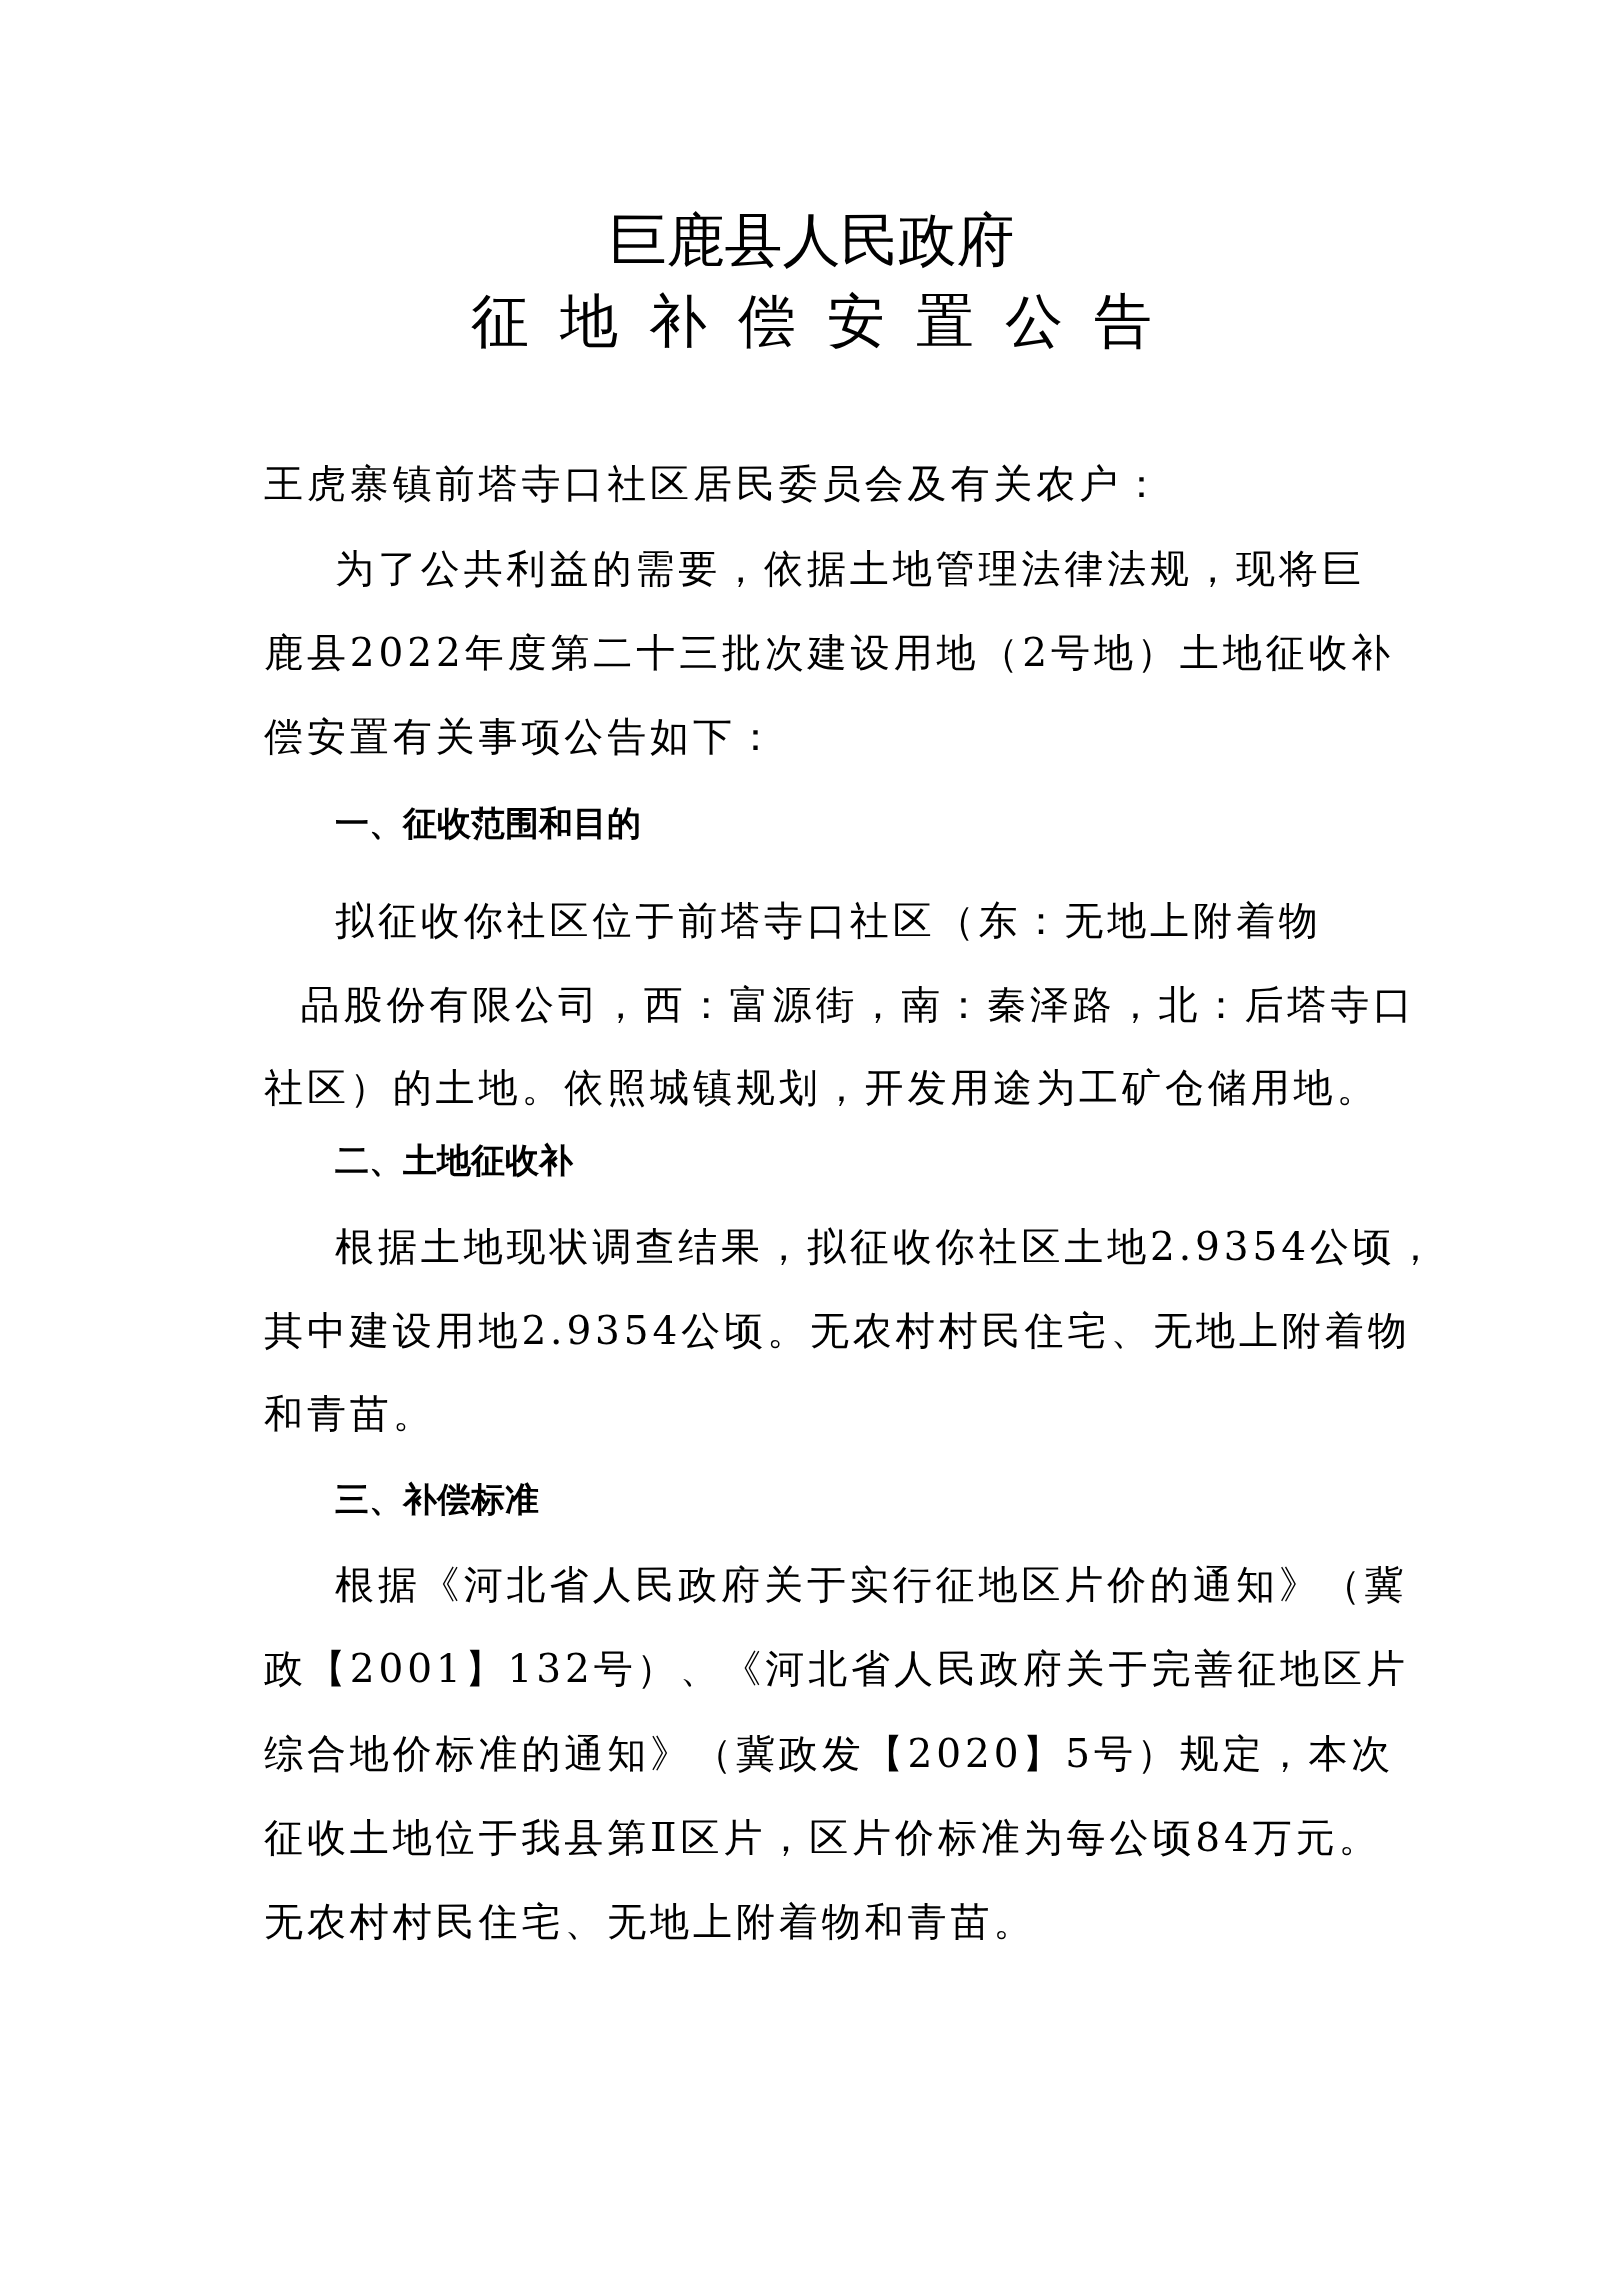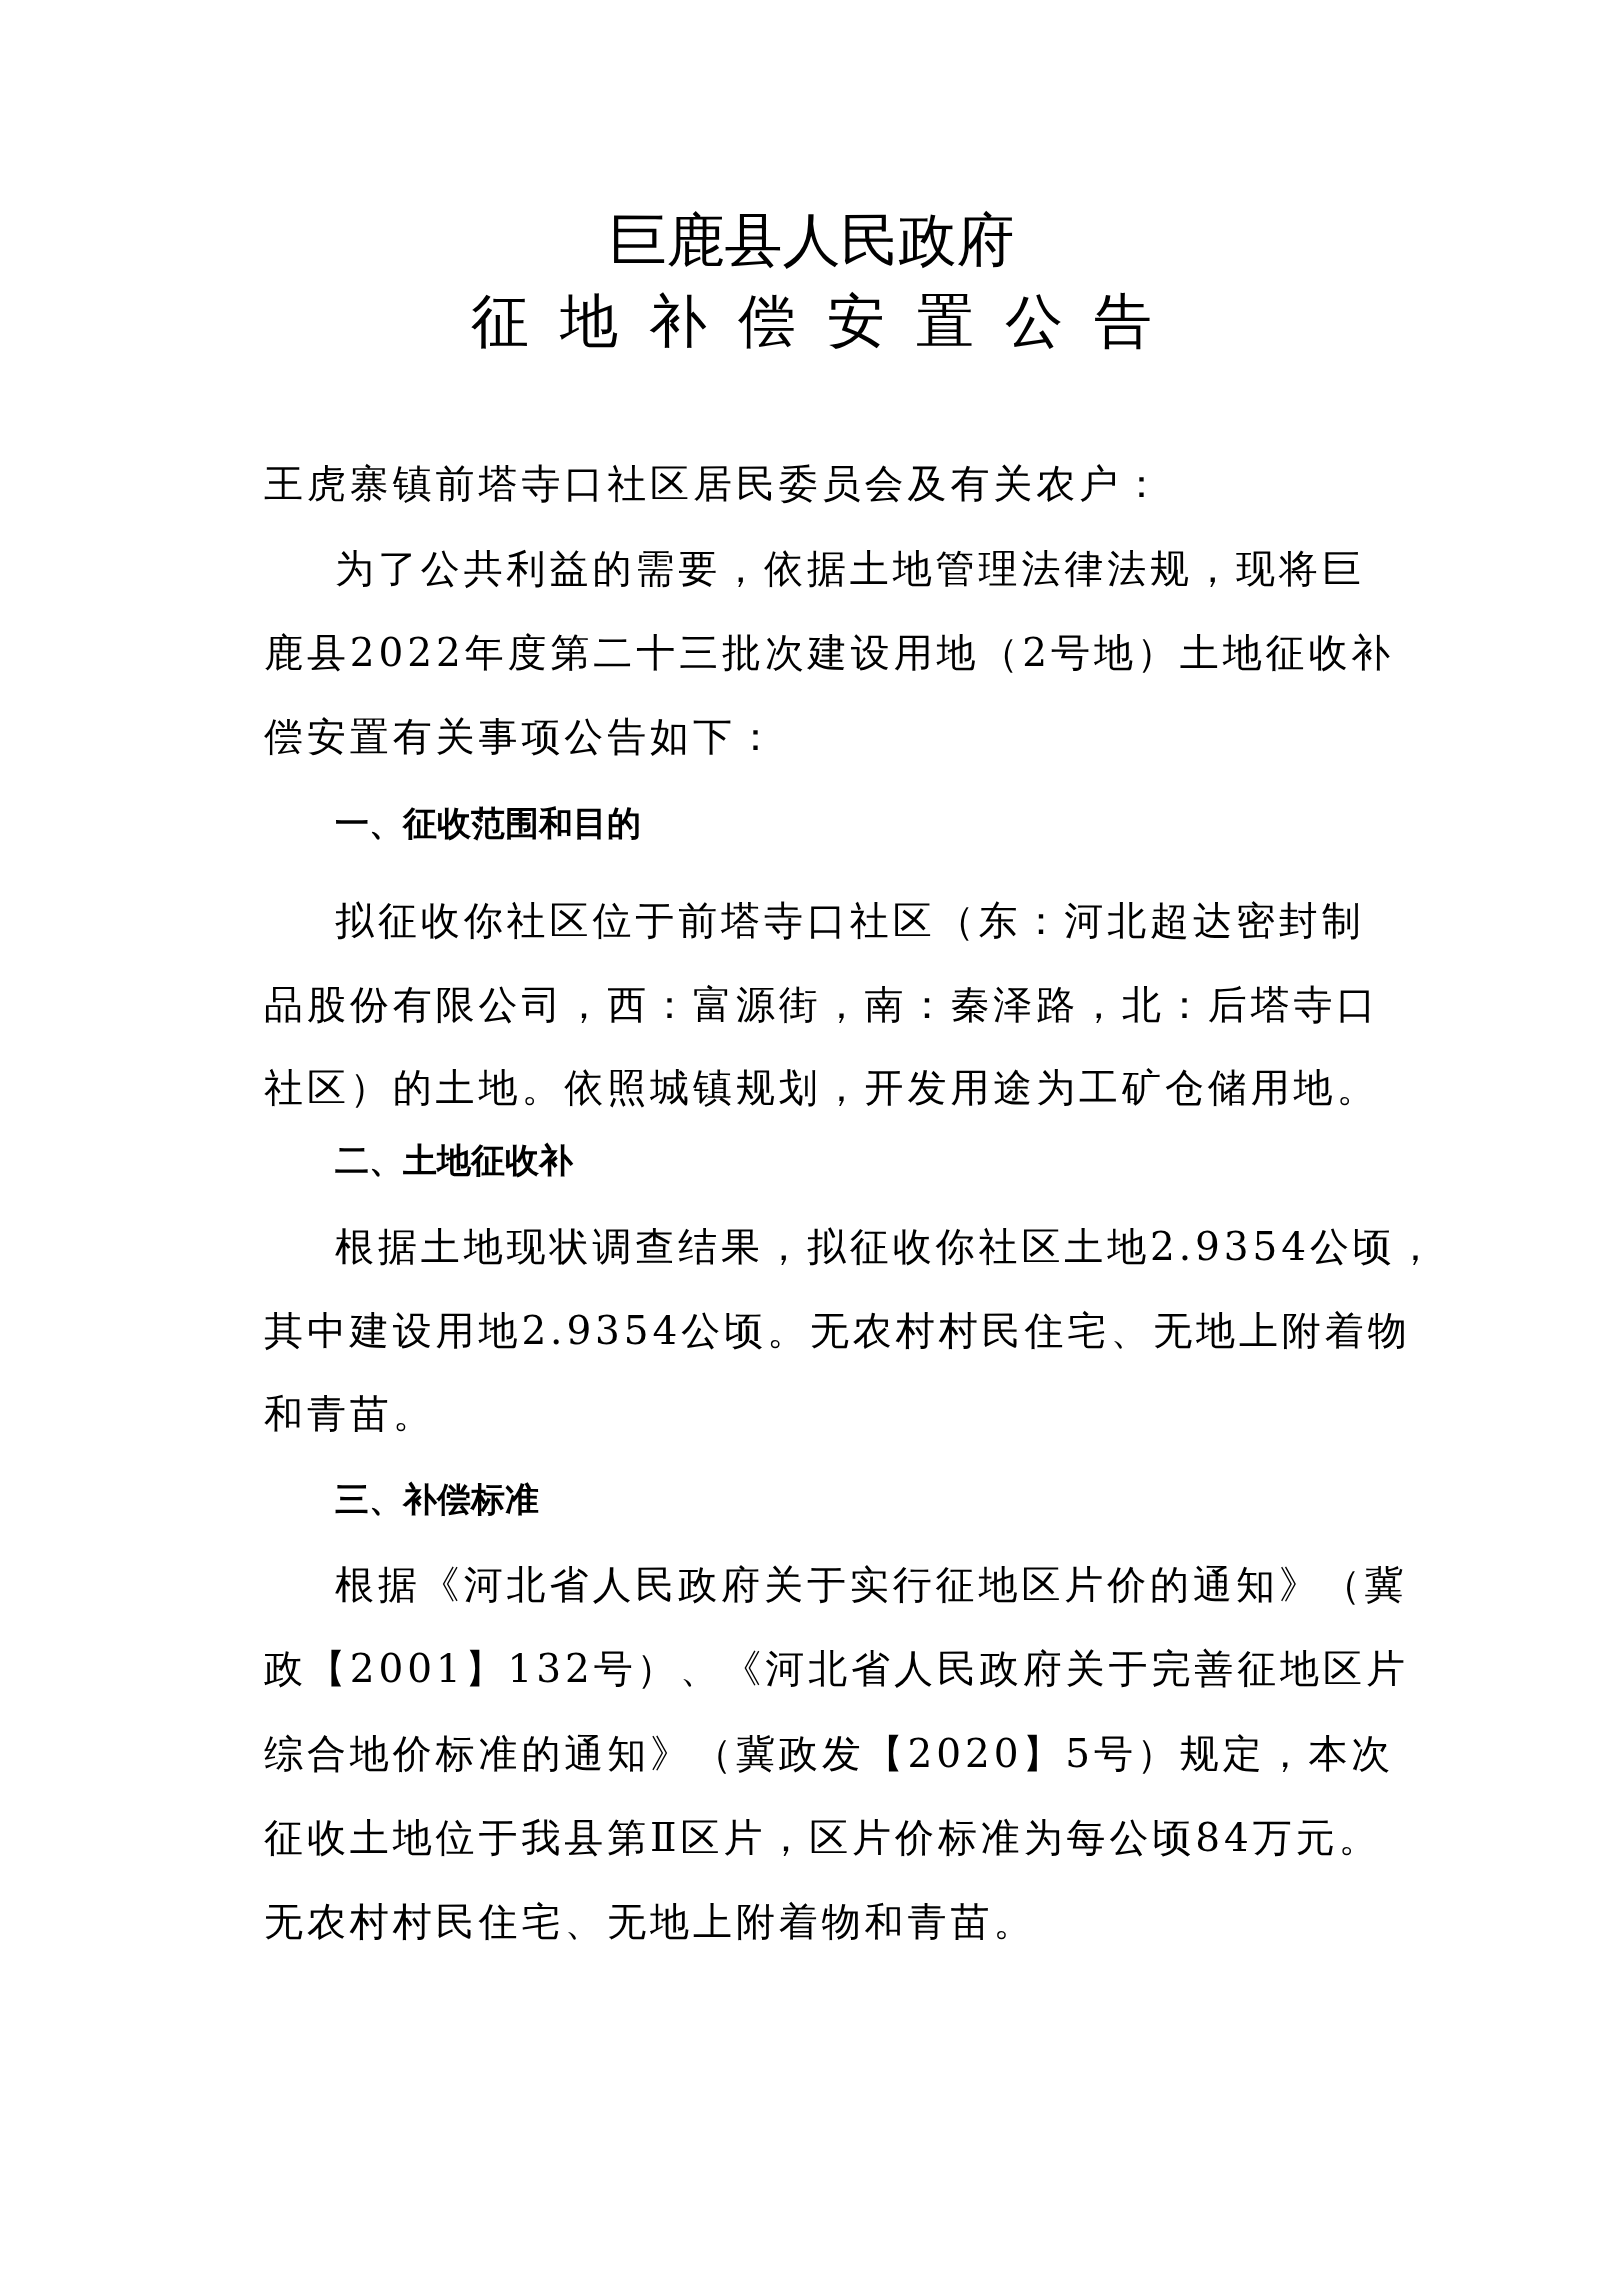--- a/index.html
+++ b/index.html
@@ -64,22 +64,22 @@
   <h1 class="title title-1">巨鹿县人民政府</h1>
   <h1 class="title title-2">征地补偿安置公告</h1>
 
   <p class="line" style="top:458px;">王虎寨镇前塔寺口社区居民委员会及有关农户：</p>
 
   <p class="line indent" style="top:543px;">为了公共利益的需要，依据土地管理法律法规，现将巨</p>
   <p class="line" style="top:627px;">鹿县2022年度第二十三批次建设用地（2号地）土地征收补</p>
   <p class="line" style="top:711px;">偿安置有关事项公告如下：</p>
 
   <h2 class="heading" style="top:797px;">一、征收范围和目的</h2>
-  <p class="line indent" style="top:895px;">拟征收你社区位于前塔寺口社区（东：河北超达密封制</p>
-  <p class="line" style="top:979px;">品股份有限公司，西：富源街，南：秦泽路，北：后塔寺口</p>
+  <p class="line indent" style="top:895px;">拟征收你社区位于前塔寺口社区（东：无地上附着物</p>
+  <p class="line" style="top:979px;text-align:right;">品股份有限公司，西：富源街，南：秦泽路，北：后塔寺口</p>
   <p class="line" style="top:1062px;">社区）的土地。依照城镇规划，开发用途为工矿仓储用地。</p>
 
   <h2 class="heading" style="top:1134px;">二、土地征收补</h2>
   <p class="line indent" style="top:1221px;">根据土地现状调查结果，拟征收你社区土地2.9354公顷，</p>
   <p class="line" style="top:1305px;">其中建设用地2.9354公顷。无农村村民住宅、无地上附着物</p>
   <p class="line" style="top:1388px;">和青苗。</p>
 
   <h2 class="heading" style="top:1473px;">三、补偿标准</h2>
   <p class="line indent" style="top:1559px;">根据《河北省人民政府关于实行征地区片价的通知》（冀</p>
   <p class="line" style="top:1643px;">政【2001】132号）、《河北省人民政府关于完善征地区片</p>

